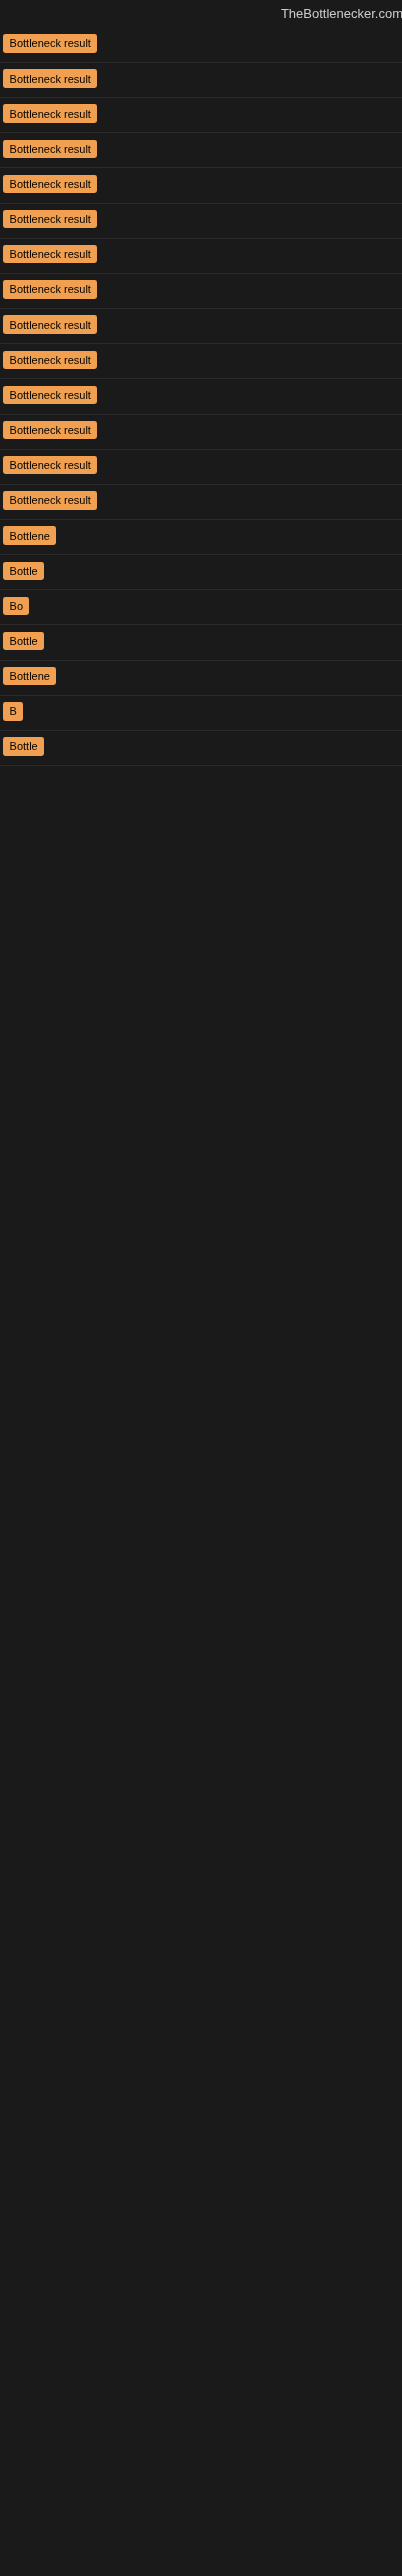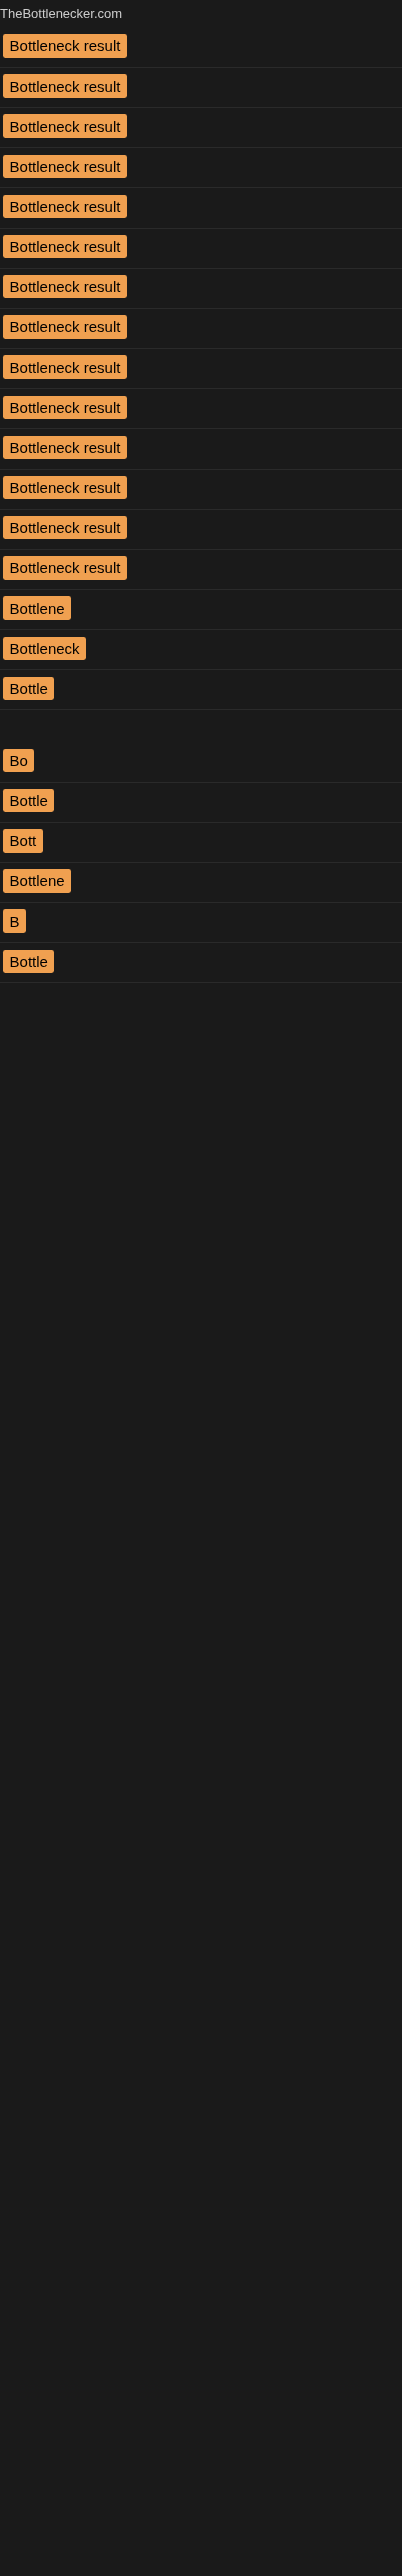--- a/index.html
+++ b/index.html
@@ -10,32 +10,32 @@
 
     body {
       width: 403px;
       min-height: 2576px;
       background-color: #1a1a1a;
       font-family: Arial, sans-serif;
       position: relative;
     }
 
     .site-title {
-      text-align: left;
+      text-align: right;
       color: #cccccc;
       font-size: 13px;
       padding: 6.4px 0;
       background-color: #1a1a1a;
     }
 
     .bottleneck-badge {
       display: inline-block;
       background-color: #f0a050;
       color: #000000;
-      font-size: 15px;
+      font-size: 11px;
       font-weight: normal;
       padding: 3.2px 6.4px;
       border-radius: 2.4px;
       white-space: nowrap;
       overflow: hidden;
     }
 
     .result-row {
       padding: 6.4px 3.2px;
       border-bottom: 0.8px solid #2a2a2a;
@@ -57,22 +57,20 @@
     <div class="result-row"><span class="bottleneck-badge">Bottleneck result</span></div>
     <div class="result-row"><span class="bottleneck-badge">Bottleneck result</span></div>
     <div class="result-row"><span class="bottleneck-badge">Bottleneck result</span></div>
     <div class="result-row"><span class="bottleneck-badge">Bottleneck result</span></div>
     <div class="result-row"><span class="bottleneck-badge">Bottleneck result</span></div>
     <div class="result-row"><span class="bottleneck-badge">Bottleneck result</span></div>
     <div class="result-row"><span class="bottleneck-badge">Bottleneck result</span></div>
     <div class="result-row"><span class="bottleneck-badge">Bottleneck result</span></div>
     <div class="result-row"><span class="bottleneck-badge">Bottleneck result</span></div>
     <div class="result-row"><span class="bottleneck-badge" style="overflow: hidden;">Bottlene</span></div>
-    <div class="result-row"><span class="bottleneck-badge" style="overflow: hidden;">Bottleneck</span></div>
     <div class="result-row"><span class="bottleneck-badge" style="overflow: hidden;">Bottle</span></div>
-    <div class="result-row"><span class="bottleneck-badge" style="overflow: hidden; margin-top: 32px;">Bo</span></div>
+    <div class="result-row"><span class="bottleneck-badge" style="overflow: hidden;">Bo</span></div>
     <div class="result-row"><span class="bottleneck-badge" style="overflow: hidden;">Bottle</span></div>
-    <div class="result-row"><span class="bottleneck-badge" style="overflow: hidden;">Bott</span></div>
     <div class="result-row"><span class="bottleneck-badge" style="overflow: hidden;">Bottlene</span></div>
     <div class="result-row"><span class="bottleneck-badge" style="overflow: hidden;">B</span></div>
     <div class="result-row"><span class="bottleneck-badge" style="overflow: hidden;">Bottle</span></div>
   </div>
 
 
 </body></html>

